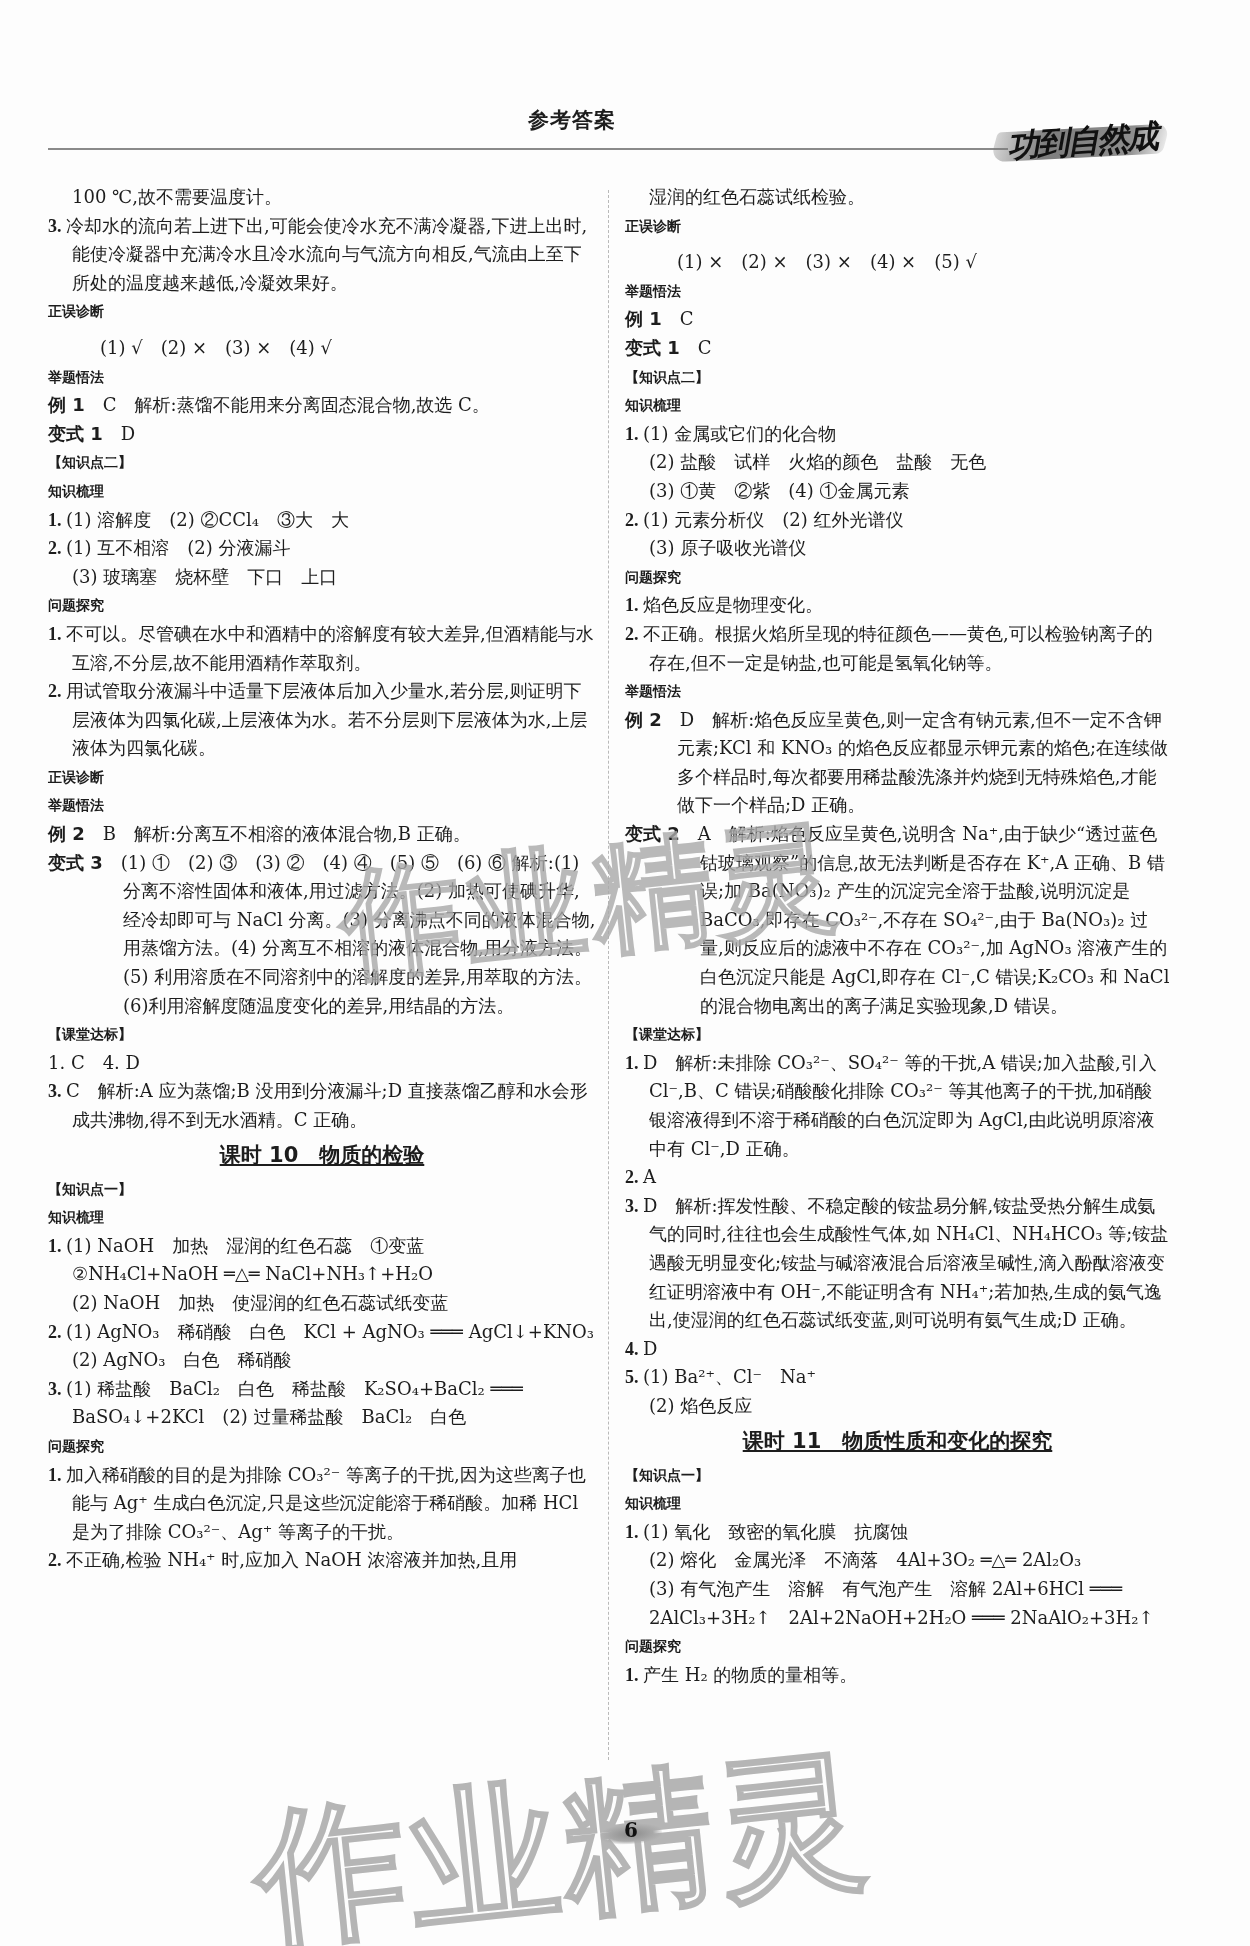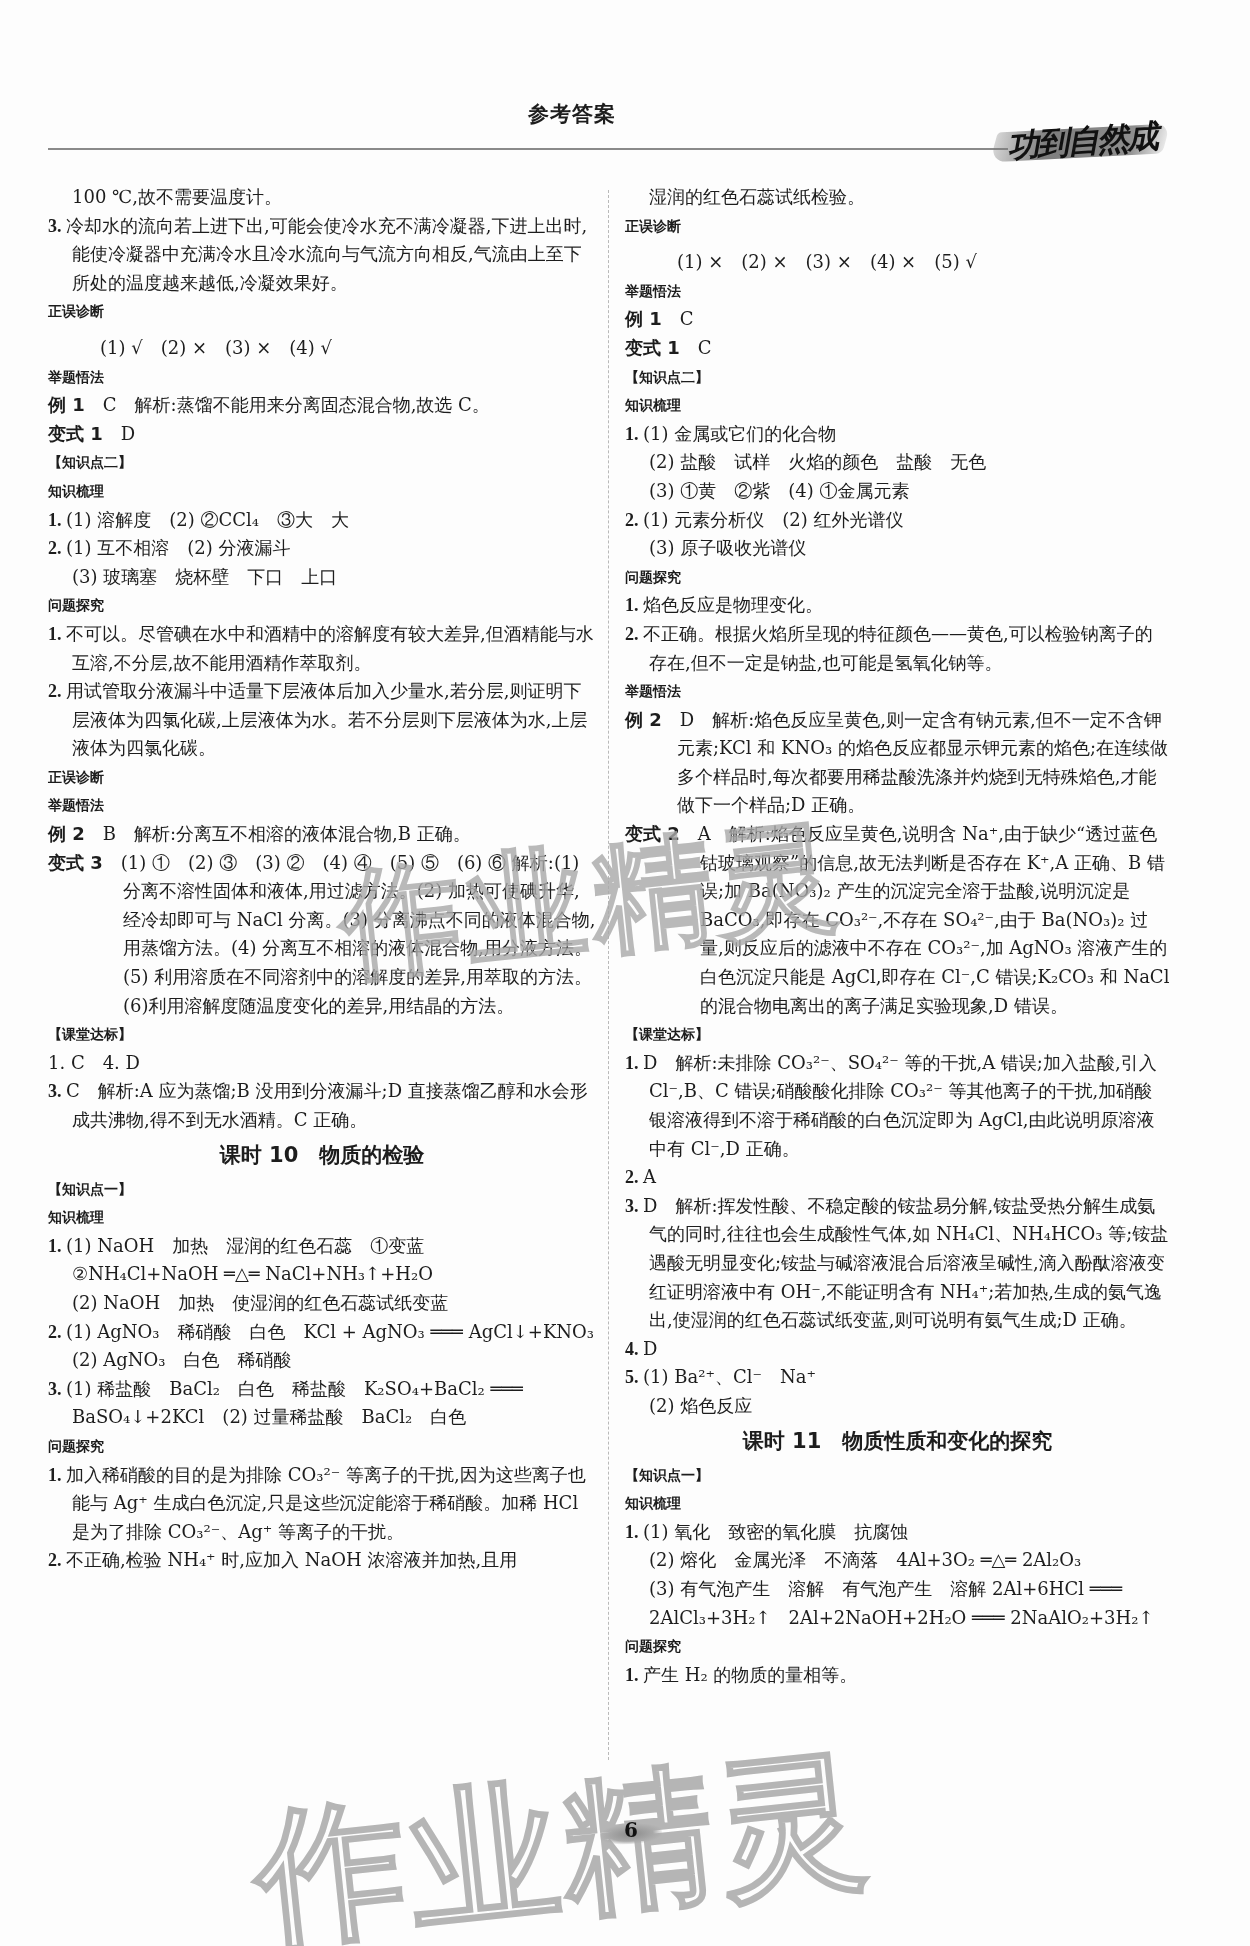--- a/index.html
+++ b/index.html
@@ -3,21 +3,21 @@
 <meta charset="utf-8">
 <style>
   html, body { margin: 0; padding: 0; }
   body {
     width: 1250px; height: 1946px; position: relative; overflow: hidden;
     background: #fdfdfd;
     font-family: "DejaVu Serif", "Liberation Serif", serif;
     color: #1d1d1d;
   }
   .header-title {
-    position: absolute; left: 528px; top: 100px;
+    position: absolute; left: 528px; top: 106px;
     font-family: Liberation Mono, monospace;
     font-size: 21px; font-weight: bold; letter-spacing: 1px;
   }
   .header-rule {
     position: absolute; left: 48px; top: 148px; width: 960px; height: 2px;
     background: #8a8a8a;
   }
   .brand {
     position: absolute; left: 995px; top: 118px; width: 170px; height: 48px;
   }
@@ -44,21 +44,21 @@
   .wrap { white-space: normal; }
   .indent1 { padding-left: 24px; }
   .indent2 { padding-left: 52px; margin-top: 8px; }
   .hang { padding-left: 24px; text-indent: -24px; white-space: normal; }
   .hang-v { padding-left: 75px; text-indent: -75px; white-space: normal; }
   .hang-v2 { padding-left: 52px; text-indent: -52px; white-space: normal; }
   .b { font-family: "DejaVu Sans", "Liberation Sans", sans-serif; font-weight: bold; }
   .h-sec { font-family: "DejaVu Sans", "Liberation Sans", sans-serif; font-weight: bold; font-size: 14px; line-height: 28.6px; }
   .lesson-title {
     font-family: "DejaVu Sans", "Liberation Sans", sans-serif; font-weight: bold;
-    font-size: 21px; text-align: center; line-height: 36px; margin: 2px 0;
+    font-size: 21px; text-align: center; line-height: 36px; margin: 2px 0; text-decoration: underline;
   }
   .num { font-weight: bold; font-family: "Liberation Serif", serif; }
   .page-number {
     position: absolute; left: 600px; top: 1818px; width: 50px; height: 36px;
   }
   .page-number .smudge {
     position: absolute; left: 0; top: 6px; width: 62px; height: 20px;
     background: radial-gradient(ellipse at center, #8c8c8c 0%, #a8a8a8 50%, rgba(200,200,200,0) 75%);
     transform: rotate(-4deg);
   }

